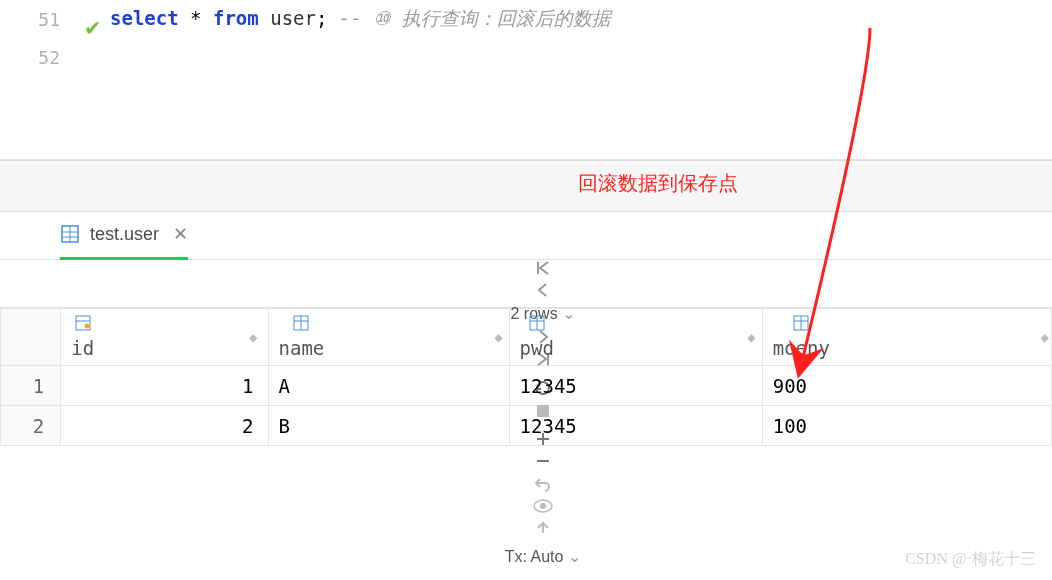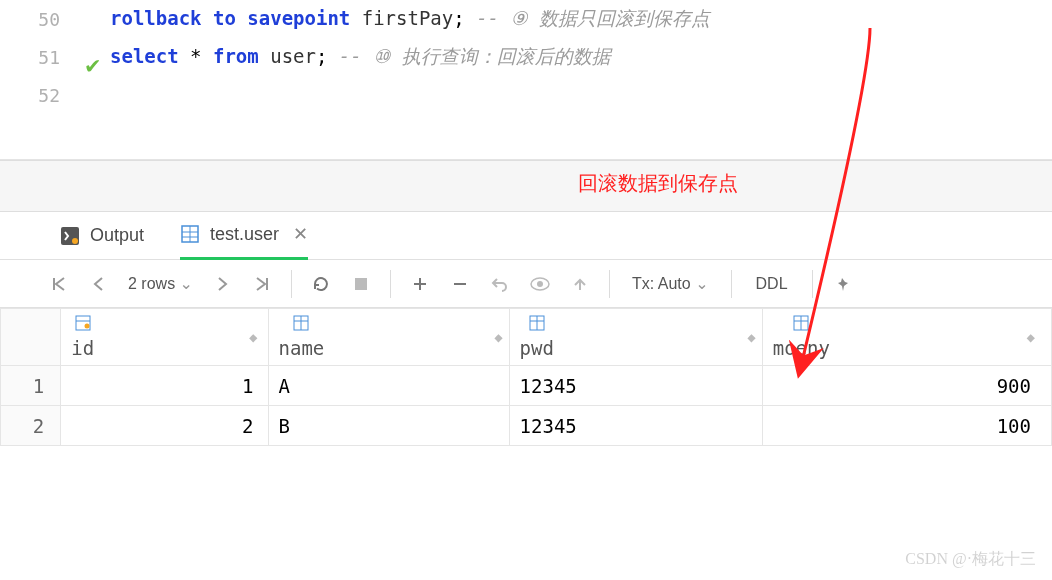--- a/index.html
+++ b/index.html
@@ -47,20 +47,21 @@
   .tab { display: flex; align-items: center; gap: 10px; height: 48px; color: #4a4a4a; }
   .tab.active { border-bottom: 3px solid #22c55e; }
   .tab svg { display: block; }
   .close { color: #888; margin-left: 4px; }
 
   .toolbar {
     display: flex; align-items: center; height: 48px;
     padding: 0 8px 0 42px; gap: 6px; color: #666;
     font-family: -apple-system, sans-serif; font-size: 16px;
     border-bottom: 1px solid #e0e0e0;
+    flex-direction: column;
   }
   .tbtn {
     width: 34px; height: 34px; display: flex;
     align-items: center; justify-content: center; color: #777;
   }
   .tbtn svg { display: block; }
   .tsep { width: 1px; height: 28px; background: #dcdcdc; margin: 0 6px; }
   .rowcount { padding: 0 6px; color: #555; }
   .txlabel { padding: 0 10px; color: #555; }
   .ddl { padding: 0 12px; color: #555; }
@@ -71,41 +72,37 @@
   .grid table { border-collapse: collapse; width: 100%; }
   .grid th, .grid td {
     border: 1px solid #e5e5e5; padding: 6px 10px; height: 40px;
     text-align: left; font-weight: normal;
   }
   .grid th { background: #fff; color: #555; text-align: center; }
   .grid .rownum { width: 50px; text-align: right; color: #666; background: #fafafa; padding-right: 16px; }
   .grid .col-id { width: 172px; text-align: right; padding-right: 14px; }
   .grid .col-name { width: 200px; }
   .grid .col-pwd { width: 210px; }
-  .grid .col-money { width: 240px; text-align: right; padding-right: 20px; }
+  .grid .col-money { width: 240px; text-align: left; padding-right: 6px; }
   .colhead { display: flex; align-items: center; justify-content: space-between; }
   .colhead .lbl { display: flex; align-items: center; gap: 6px; flex-direction: column; }
   .sort { color: #bbb; font-size: 14px; letter-spacing: -4px; }
 
   .arrow-svg { position: absolute; left: 0; top: 0; pointer-events: none; }
 
   .watermark {
     position: absolute; right: 16px; bottom: 10px;
     font-family: Liberation Serif, serif; color: rgba(0,0,0,0.18);
     font-size: 16px;
   }
 </style>
 </head>
 <body>
 
 <div class="editor">
-  <div class="line">
-    <div class="gutter"><span>50</span></div>
-    <div class="code"><span class="kw">rollback</span> <span class="kw">to</span> <span class="kw">savepoint</span> <span class="ident">firstPay</span>; <span class="cmt">-- ⑨ 数据只回滚到保存点</span></div>
-  </div>
   <div class="line">
     <div class="gutter"><span>51</span><span class="check">✔</span></div>
     <div class="code"><span class="kw">select</span> * <span class="kw">from</span> <span class="ident">user</span>; <span class="cmt">-- ⑩ 执行查询：回滚后的数据</span></div>
   </div>
   <div class="line">
     <div class="gutter"><span>52</span></div>
     <div class="code"></div>
   </div>
 </div>
 
@@ -116,28 +113,20 @@
     <marker id="ah" markerWidth="12" markerHeight="12" refX="9" refY="6" orient="auto">
       <path d="M0,0 L12,6 L0,12 L4,6 Z" fill="#ff2020"></path>
     </marker>
   </defs>
   <path d="M 870 28 Q 870 80 800 370" stroke="#ff2020" stroke-width="3" fill="none" marker-end="url(#ah)"></path>
 </svg>
 
 <div class="divider"></div>
 
 <div class="tabs">
-  <div class="tab">
-    <svg width="20" height="20">
-        <rect x="1" y="1" width="18" height="18" rx="2" fill="#555"></rect>
-        <path d="M5 6l3 4-3 4" stroke="#fff" stroke-width="2" fill="none"></path>
-        <circle cx="15" cy="15" r="3" fill="#f5a623"></circle>
-      </svg>
-    <span>Output</span>
-  </div>
   <div class="tab active">
     <svg width="20" height="20">
         <rect x="2" y="2" width="16" height="16" fill="none" stroke="#4a90d9" stroke-width="1.5"></rect>
         <line x1="2" y1="8" x2="18" y2="8" stroke="#4a90d9"></line>
         <line x1="2" y1="13" x2="18" y2="13" stroke="#4a90d9"></line>
         <line x1="10" y1="2" x2="10" y2="18" stroke="#4a90d9"></line>
       </svg>
     <span>test.user</span>
     <span class="close">✕</span>
   </div>

